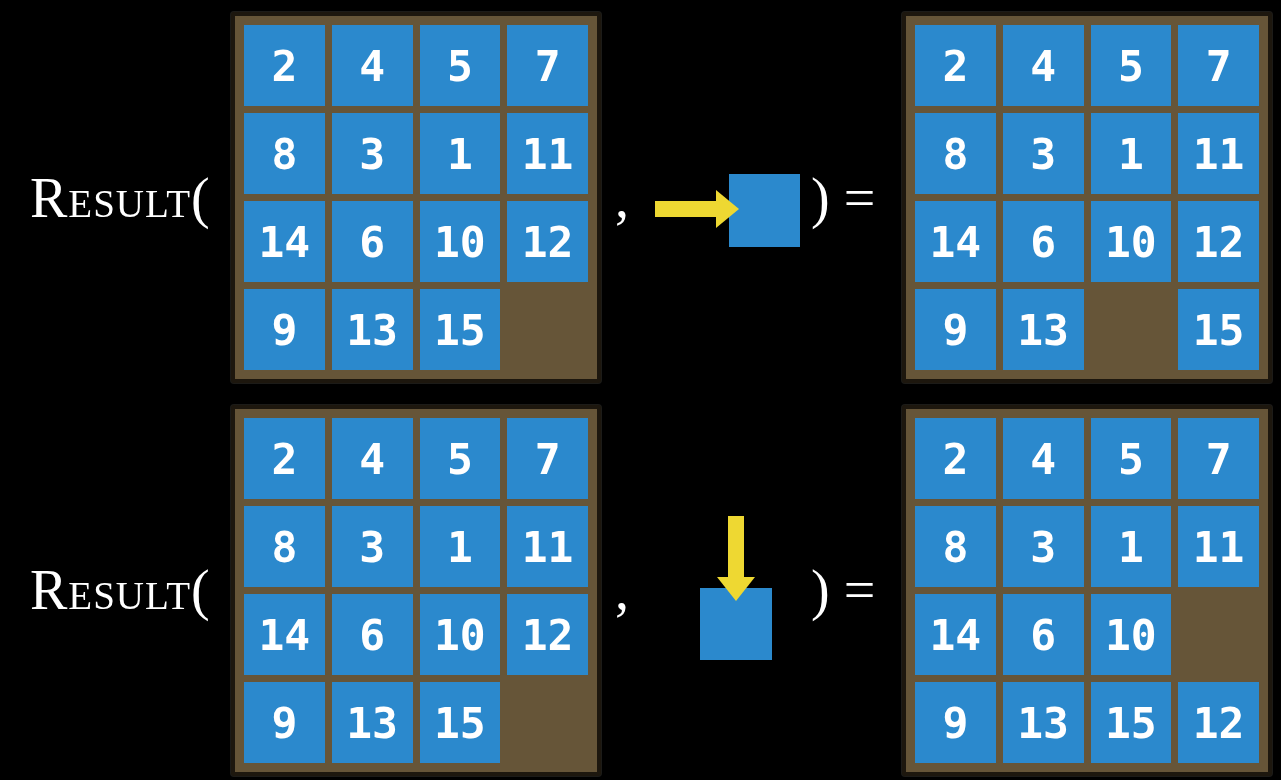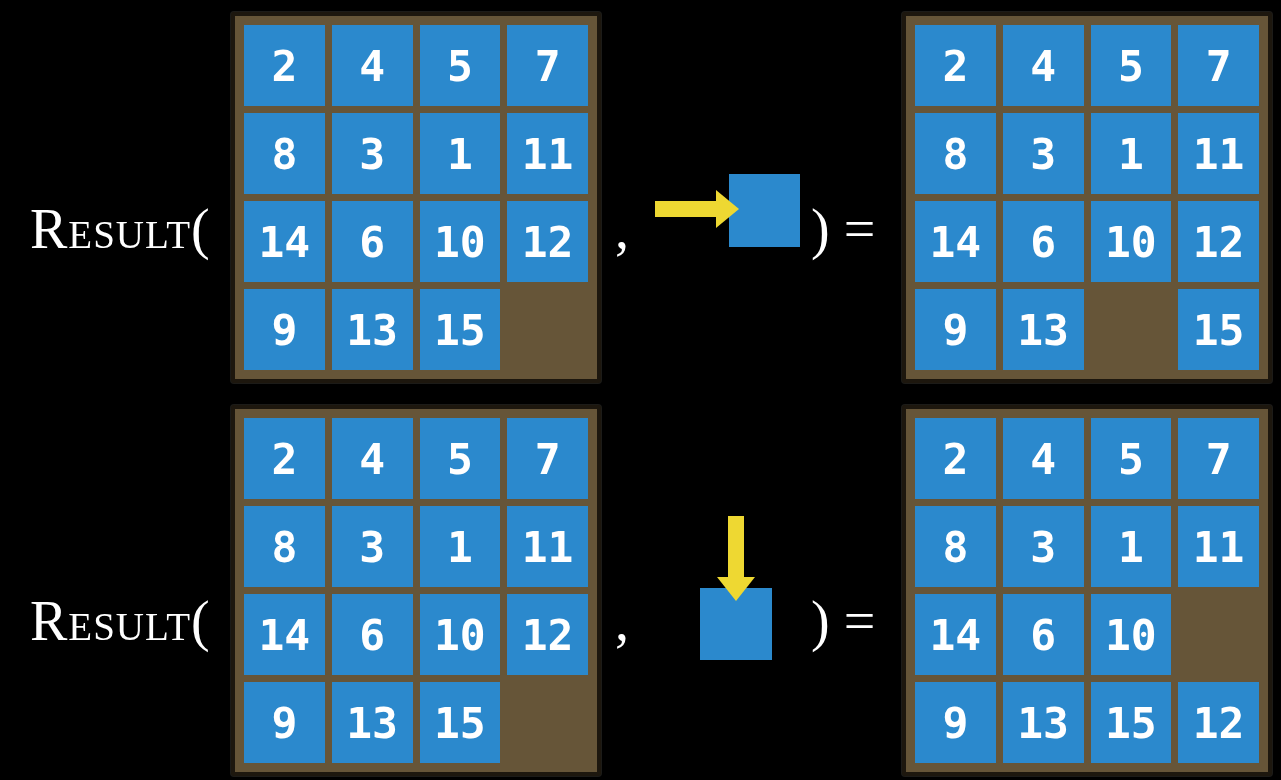--- a/index.html
+++ b/index.html
@@ -4,21 +4,20 @@
 <style>
   html,body{margin:0;padding:0;background:#000;}
   .canvas{
     position:relative;width:1281px;height:780px;background:var(--background,#000);
     overflow:hidden;font-family:"Liberation Serif",serif;color:var(--number-white,#fff);
   }
   
   .func,.comma,.close{
     position:absolute;font-size:56px;line-height:1;white-space:pre;
     color:var(--number-white,#fff);
-    margin-top:31px;
   }
   .func .sc{font-variant:small-caps;letter-spacing:1px;}
   
   .board{
     position:absolute;width:370px;height:371px;box-sizing:border-box;
     background:var(--board-bg,#665538);
     border:4px solid var(--board-border,#1d170e);
     border-radius:3px;
     box-shadow:0 0 0 1px rgba(190,180,160,.15);
     display:grid;grid-template-columns:repeat(4,1fr);grid-template-rows:repeat(4,1fr);

